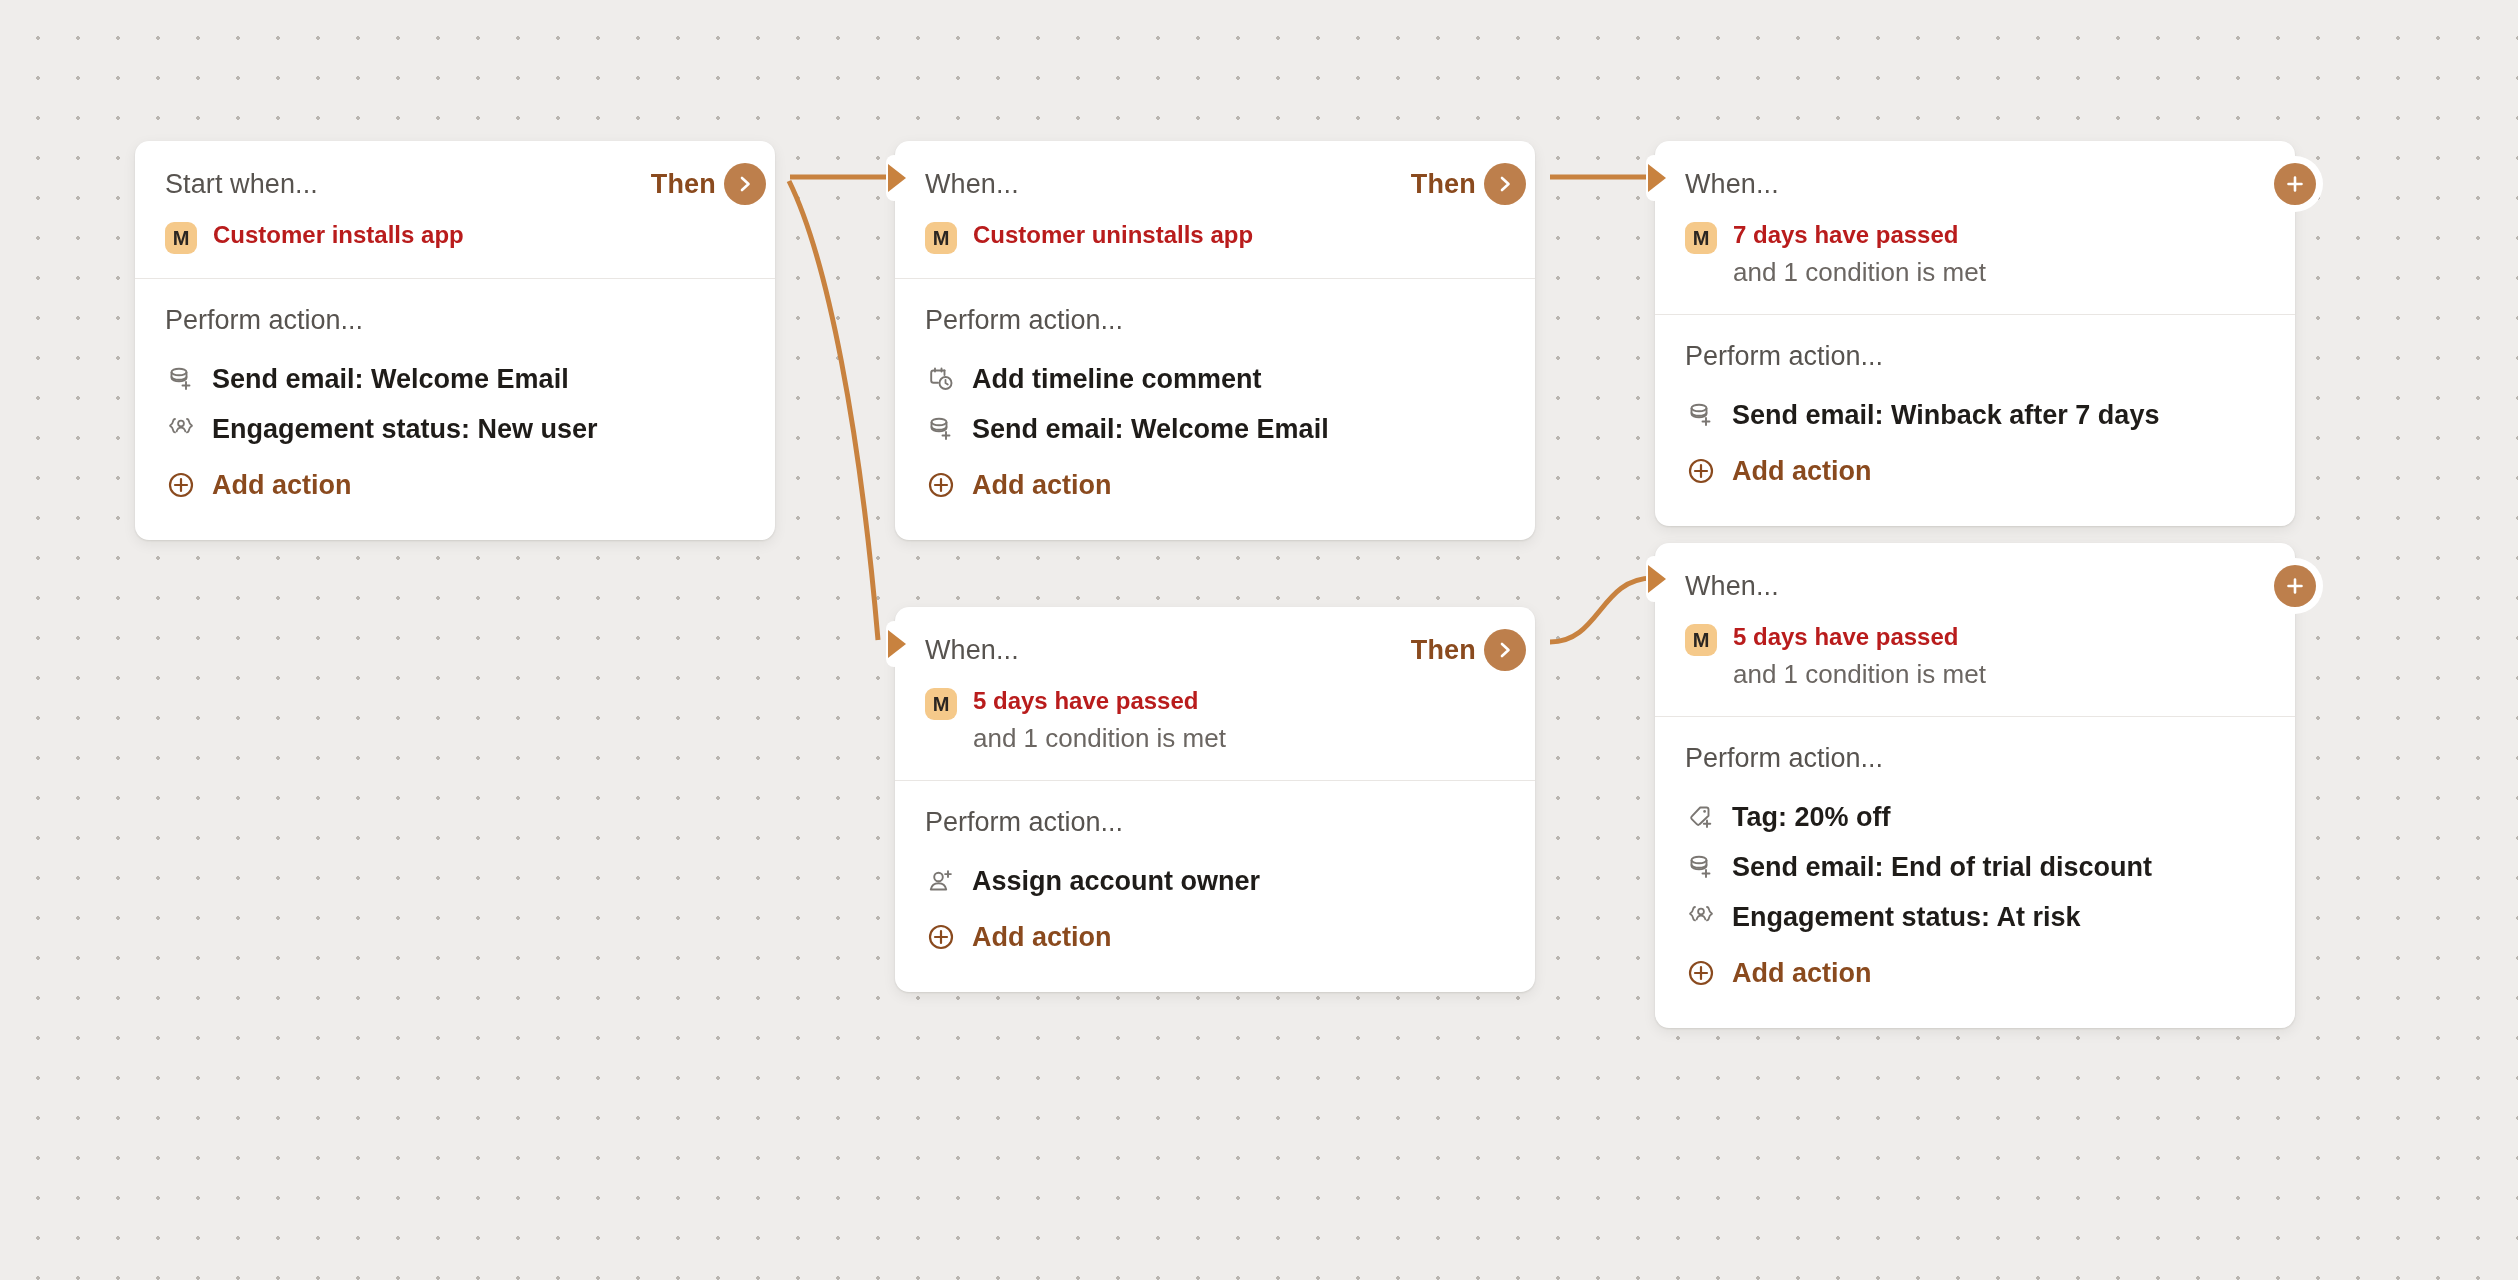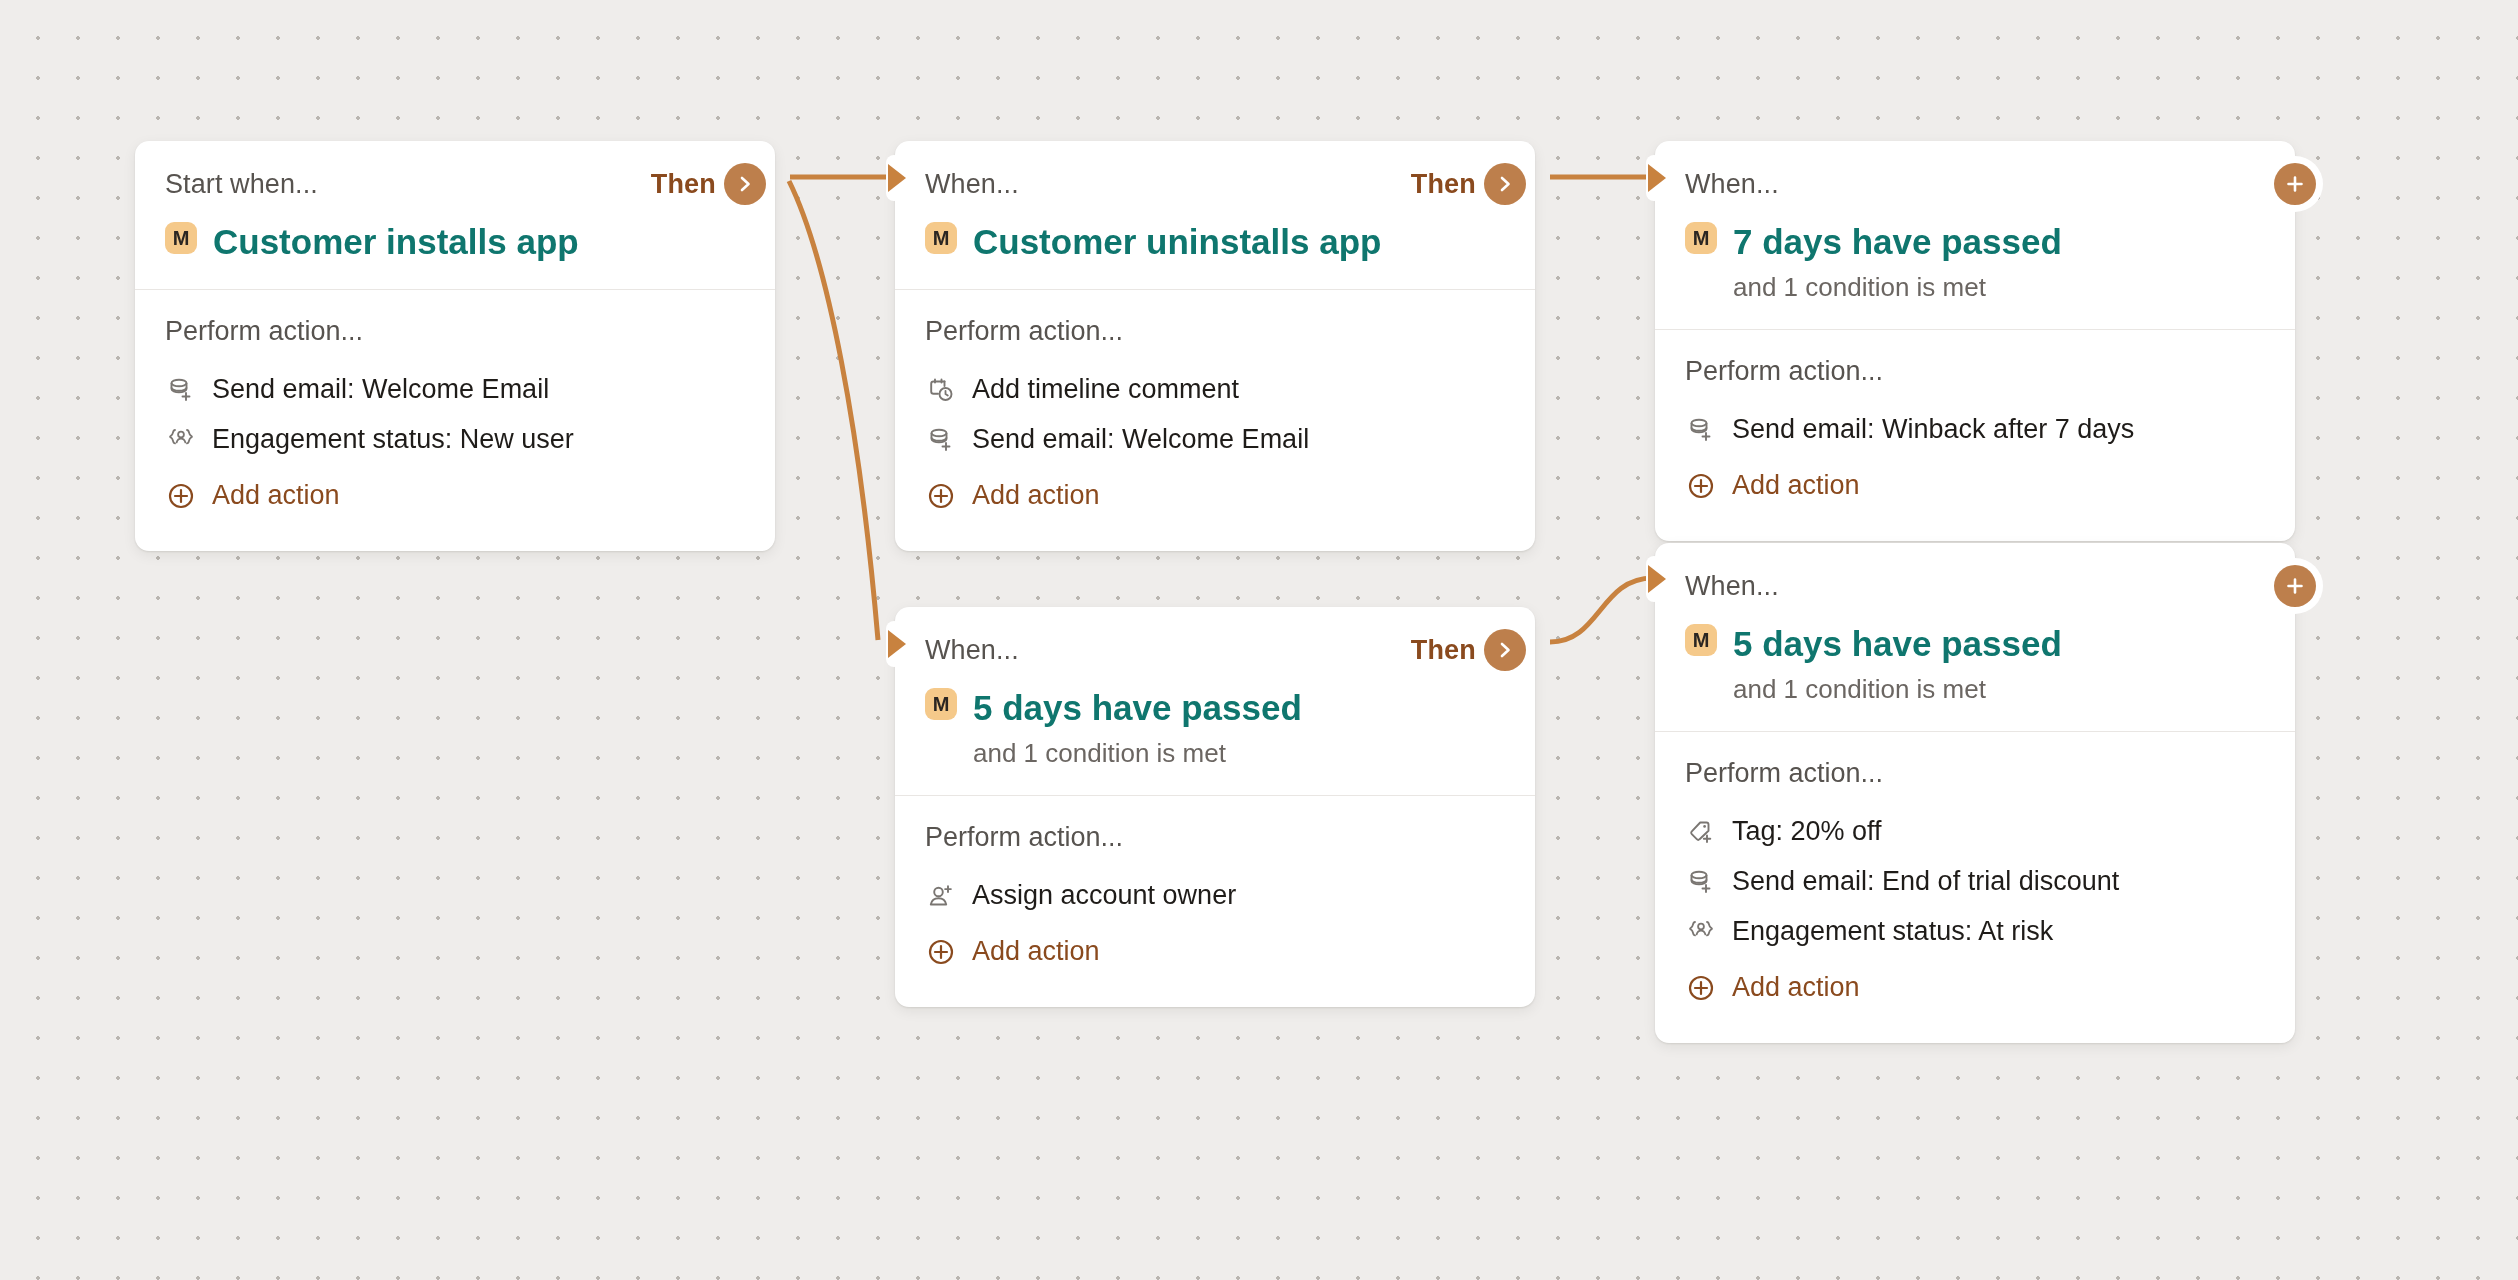--- a/index.html
+++ b/index.html
@@ -119,23 +119,23 @@
     align-items: center;
     justify-content: center;
     flex: 0 0 auto;
     margin-top: 3px;
     font-family: "Liberation Sans", sans-serif;
   }
 
   .trigger-texts { display: flex; flex-direction: column; }
 
   .trigger-title {
-    font-size: 35px;
+    font-size: 24px;
     font-weight: bold;
-    color: #0f766e;
+    color: #b91c1c;
     line-height: 1.3;
   }
 
   .trigger-sub {
     font-size: 26px;
     color: #6b6662;
     line-height: 1.35;
     margin-top: 5px;
   }
 
@@ -160,21 +160,21 @@
     height: 32px;
     flex: 0 0 auto;
     display: flex;
     align-items: center;
     justify-content: center;
   }
   .action-icon svg { display: block; }
 
   .action-text {
     font-size: 27px;
-    font-weight: normal;
+    font-weight: bold;
     color: #1f1c19;
   }
 
   .add-action {
     display: flex;
     align-items: center;
     gap: 15px;
     height: 50px;
     margin-top: 6px;
     cursor: pointer;

